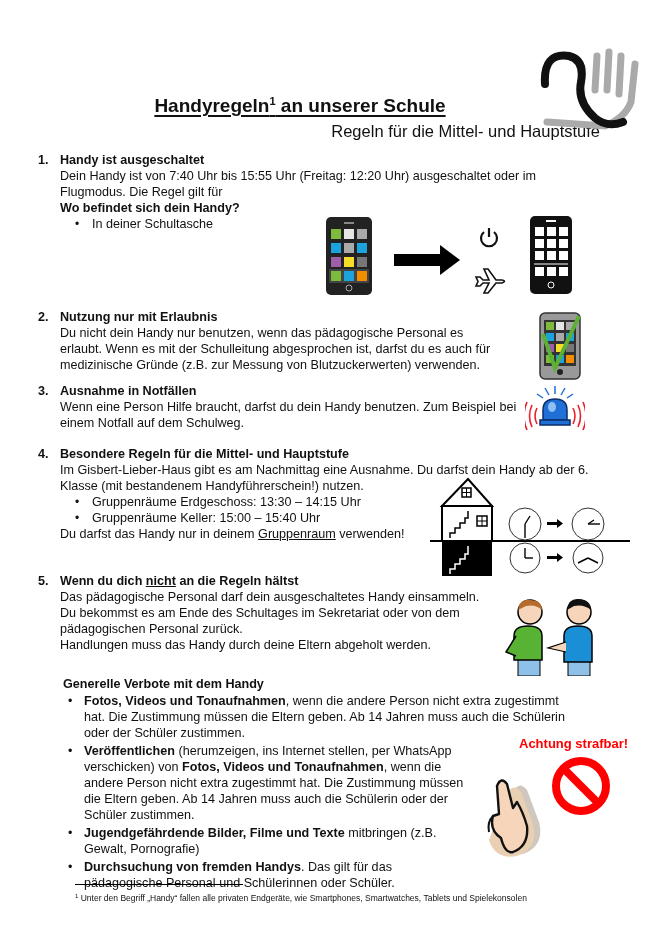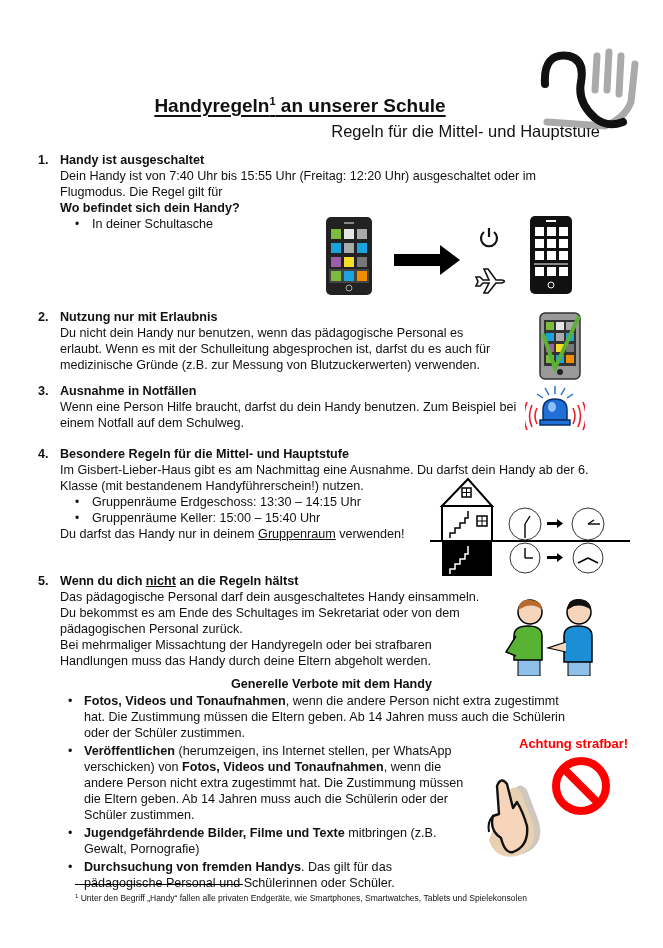--- a/index.html
+++ b/index.html
@@ -214,39 +214,38 @@
     </g>
 </svg>
 
 <div class="sec" style="top:573px;width:520px;">
   <div class="num">5.</div>
   <div class="body" style="width:480px;">
     <div class="h"><span>Wenn du dich </span><span class="u">nicht</span><span> an die Regeln hältst</span></div>
     <div>Das pädagogische Personal darf dein ausgeschaltetes Handy einsammeln.</div>
     <div>Du bekommst es am Ende des Schultages im Sekretariat oder von dem</div>
     <div>pädagogischen Personal zurück.</div>
-    <div>Bei mehrmaliger Missachtung der Handyregeln oder bei strafbaren</div>
     <div>Handlungen muss das Handy durch deine Eltern abgeholt werden.</div>
   </div>
 </div>
 <svg class="abs" style="left:500px;top:596px;width:110px;height:80px;" viewBox="0 0 110 80">
   <rect x="18" y="60" width="22" height="20" fill="#8fc0e8" stroke="#000"></rect>
   <path d="M14 64 L14 40 Q14 30 28 30 Q42 30 42 40 L42 64 Z" fill="#58b233" stroke="#000" stroke-width="1.5"></path>
   <path d="M16 40 L6 56 L16 60" fill="#58b233" stroke="#000" stroke-width="1.5"></path>
   <circle cx="30" cy="16" r="12" fill="#f6d5bb" stroke="#000" stroke-width="1.5"></circle>
   <path d="M18 14 Q20 2 30 4 Q42 4 42 14 Q36 8 26 10 Z" fill="#b76c2d"></path>
   <rect x="68" y="62" width="22" height="18" fill="#8fc0e8" stroke="#000"></rect>
   <path d="M64 66 L64 40 Q64 30 78 30 Q92 30 92 40 L92 66 Z" fill="#1a8fd6" stroke="#000" stroke-width="1.5"></path>
   <path d="M66 46 L48 52 L66 56" fill="#f6d5bb" stroke="#000" stroke-width="1.2"></path>
   <circle cx="79" cy="16" r="12" fill="#f6d5bb" stroke="#000" stroke-width="1.5"></circle>
   <path d="M67 14 Q68 2 79 3 Q91 4 91 14 Q84 8 74 10 Z" fill="#111"></path>
 </svg>
 
 <div class="gen">
-  <div class="h" style="margin-left:3px;margin-bottom:1px;text-align:center;">Generelle Verbote mit dem Handy</div>
+  <div class="h" style="margin-left:3px;margin-bottom:1px;">Generelle Verbote mit dem Handy</div>
   <ul>
     <li style="width:520px;"><span class="b">Fotos, Videos und Tonaufnahmen</span><span>, wenn die andere Person nicht extra zugestimmt hat. Die Zustimmung müssen die Eltern geben. Ab 14 Jahren muss auch die Schülerin oder der Schüler zustimmen.</span></li>
     <li style="width:405px;"><span class="b">Veröffentlichen</span><span> (herumzeigen, ins Internet stellen, per WhatsApp verschicken) von </span><span class="b">Fotos, Videos und Tonaufnahmen</span><span>, wenn die andere Person nicht extra zugestimmt hat. Die Zustimmung müssen die Eltern geben. Ab 14 Jahren muss auch die Schülerin oder der Schüler zustimmen.</span></li>
     <li style="width:400px;"><span class="b">Jugendgefährdende Bilder, Filme und Texte</span><span> mitbringen (z.B. Gewalt, Pornografie)</span></li>
     <li style="width:380px;"><span class="b">Durchsuchung von fremden Handys</span><span>. Das gilt für das pädagogische Personal und Schülerinnen oder Schüler.</span></li>
   </ul>
 </div>
 
 <div class="abs warn">Achtung strafbar!</div>
 <svg class="abs" style="left:550px;top:755px;width:62px;height:62px;" viewBox="0 0 62 62">

